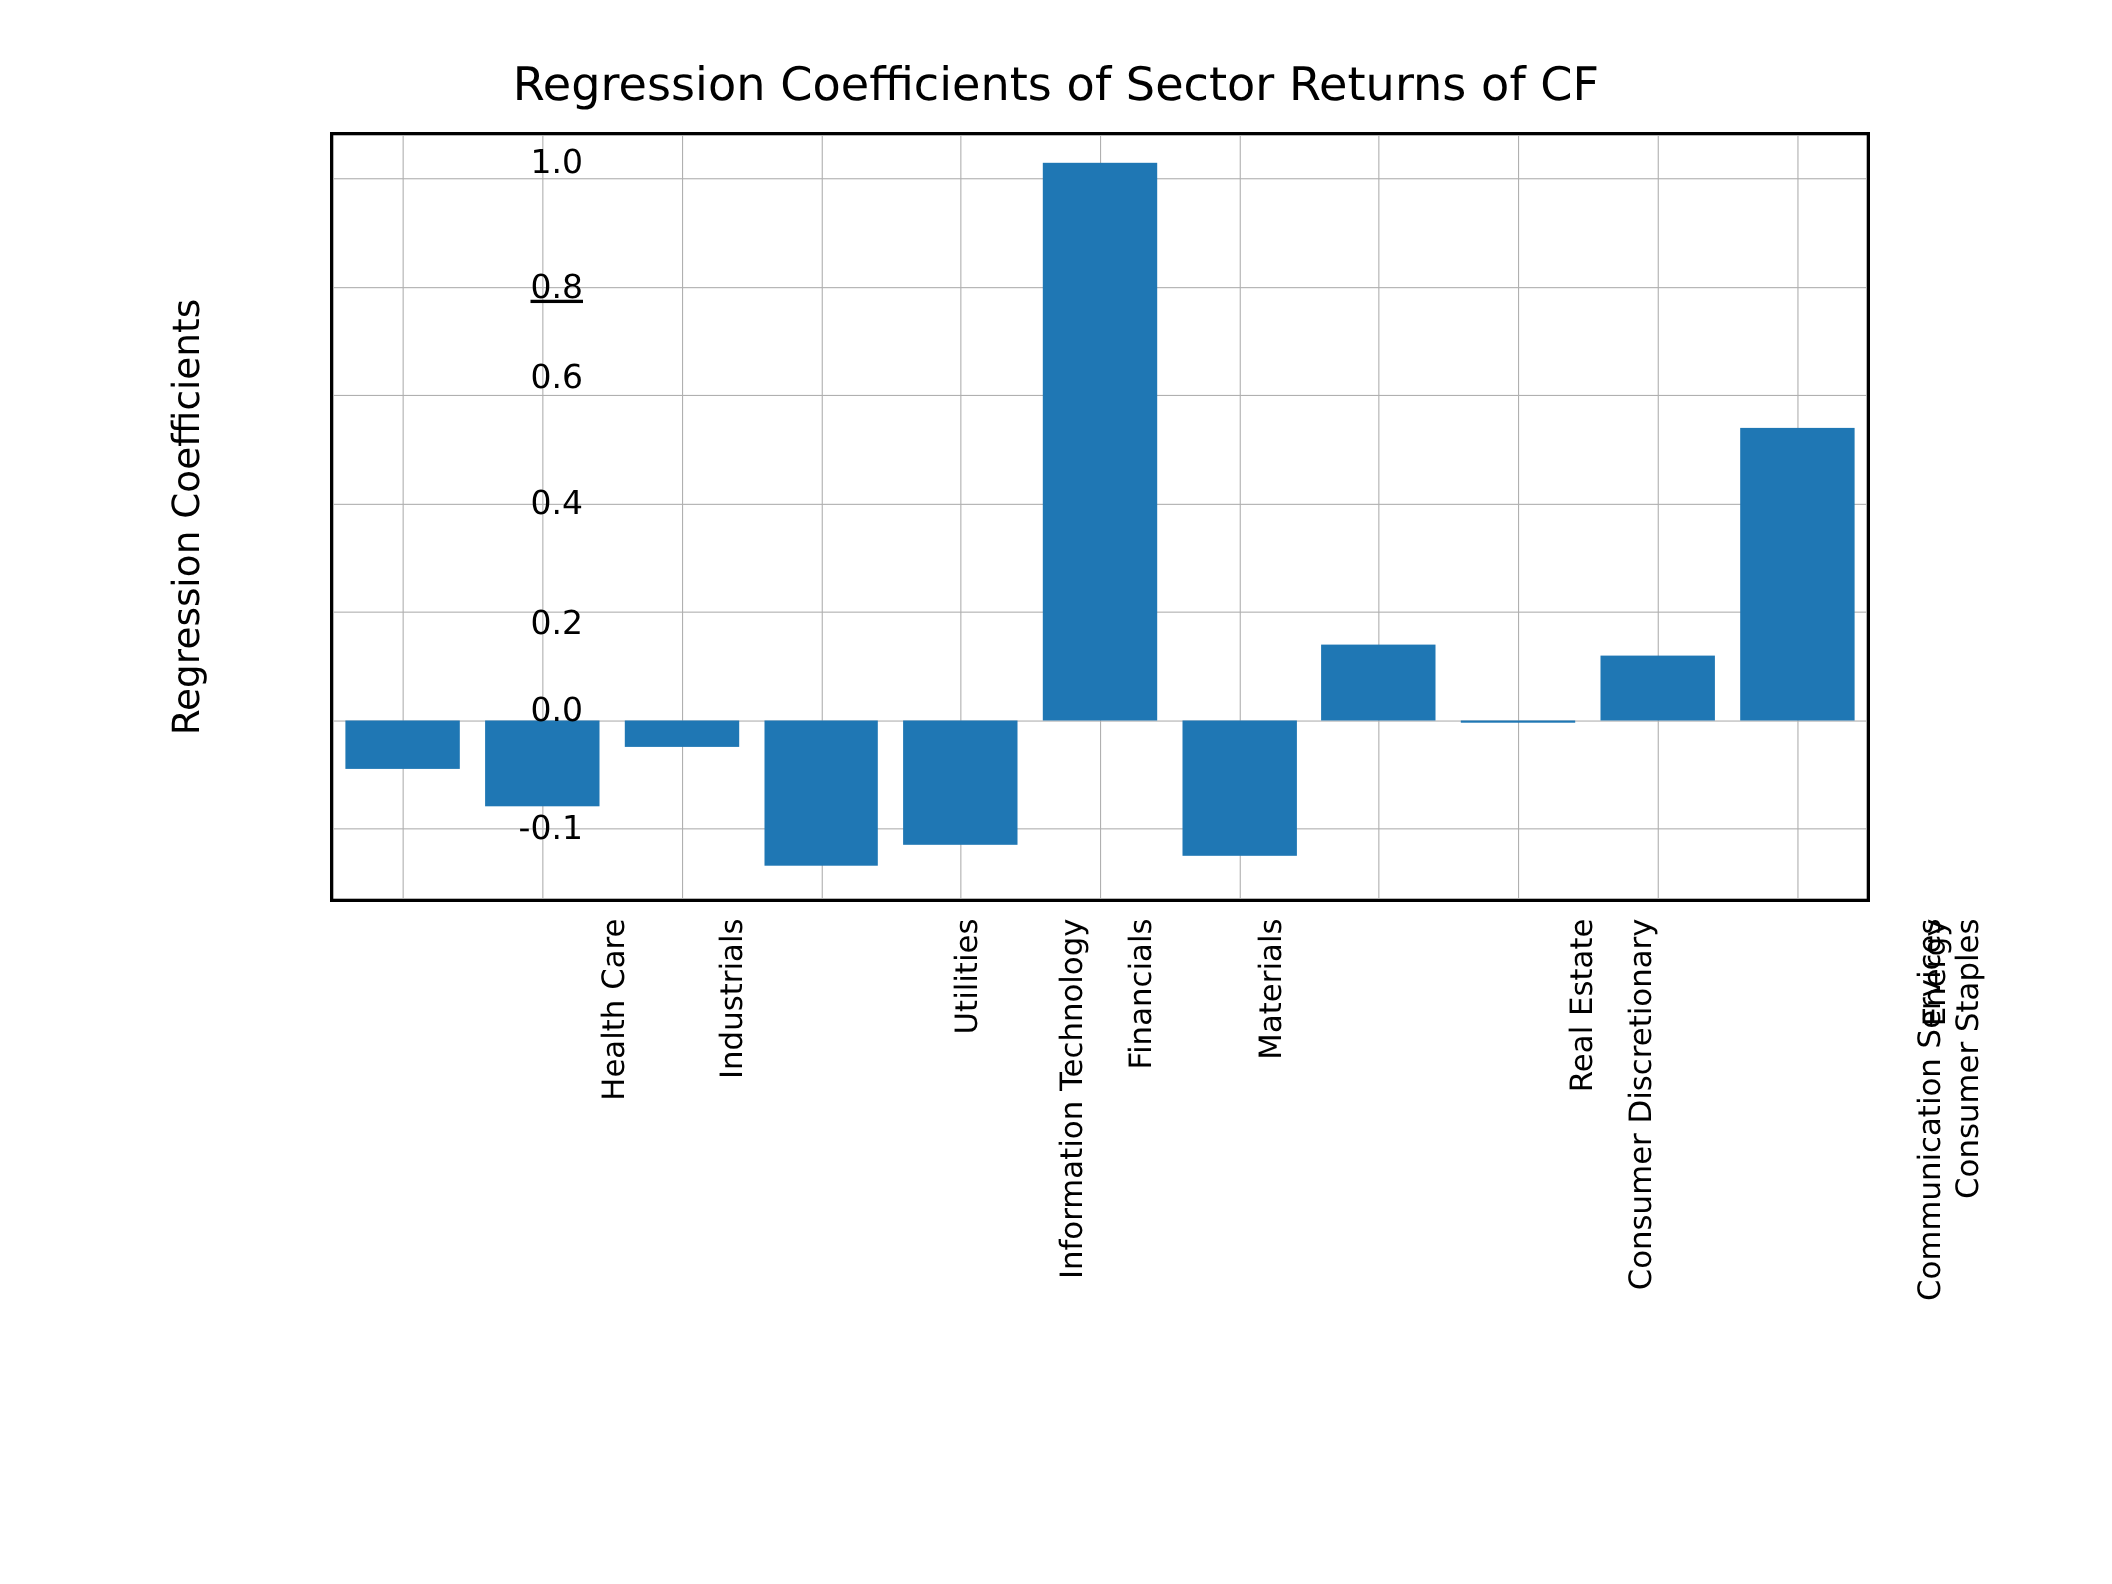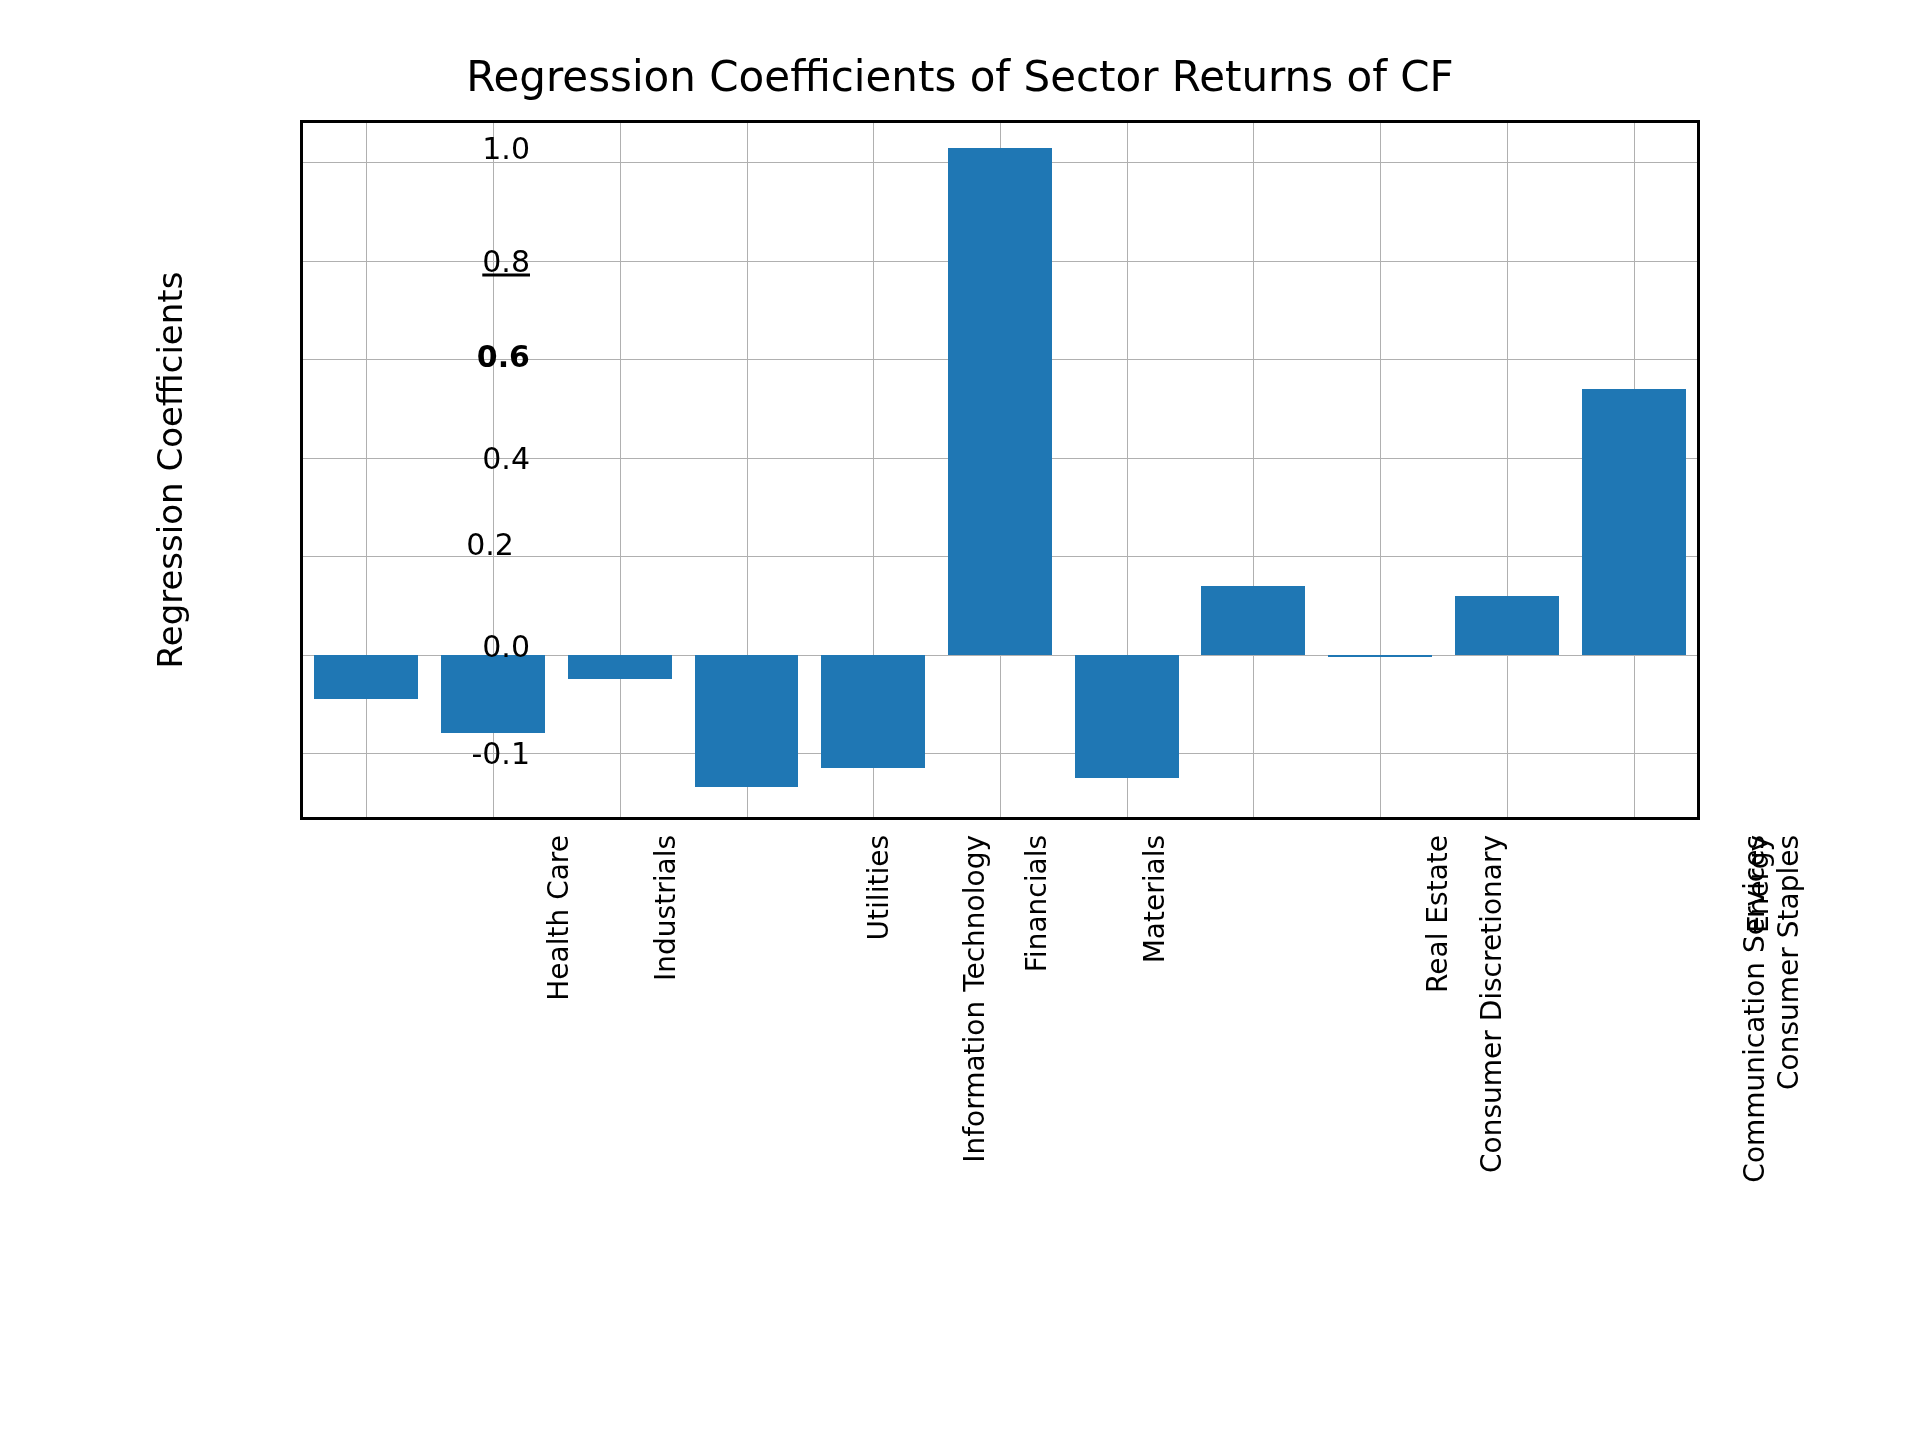--- a/index.html
+++ b/index.html
@@ -123,23 +123,23 @@
       <div class="bar" style="left: 898.496px; width: 103.916px; top: 462.667px; height: 68.9078px; background: rgb(31, 119, 180);"></div>
       <div class="grid-line-v" style="left: 1077.18px;"></div>
       <div class="bar" style="left: 1025.22px; width: 103.916px; top: 531.574px; height: 2.46099px; background: rgb(31, 119, 180);"></div>
       <div class="grid-line-v" style="left: 1203.91px;"></div>
       <div class="bar" style="left: 1151.95px; width: 103.916px; top: 472.511px; height: 59.0638px; background: rgb(31, 119, 180);"></div>
       <div class="grid-line-v" style="left: 1330.64px;"></div>
       <div class="bar" style="left: 1278.68px; width: 103.916px; top: 265.787px; height: 265.787px; background: rgb(31, 119, 180);"></div>
     </div>
 <div class="ytick-label" style="top: 713.014px;">-0.1</div>
     <div class="ytick-label" style="top: 606px;">0.0</div>
-    <div class="ytick-label" style="top: 504px; text-align: center;">0.2</div>
+    <div class="ytick-label" style="top: 527px;">0.2</div>
     <div class="ytick-label" style="top: 417.695px;">0.4</div>
-    <div class="ytick-label" style="top: 316px; font-weight: bold;">0.6</div>
+    <div class="ytick-label" style="top: 303px;">0.6</div>
     <div class="ytick-label" style="top: 220.816px; text-decoration: underline;">0.8</div>
     <div class="ytick-label" style="top: 108px;">1.0</div>
     <div class="xtick-label" style="left: 236.364px;">Health Care</div>
     <div class="xtick-label" style="left: 363.091px;">Industrials</div>
     <div class="xtick-label" style="left: 489.818px;">Information Technology</div>
     <div class="xtick-label" style="left: 616.545px;">Utilities</div>
     <div class="xtick-label" style="left: 743.273px;">Financials</div>
     <div class="xtick-label" style="left: 870px;">Materials</div>
     <div class="xtick-label" style="left: 996.727px;">Consumer Discretionary</div>
     <div class="xtick-label" style="left: 1123.45px;">Real Estate</div>

